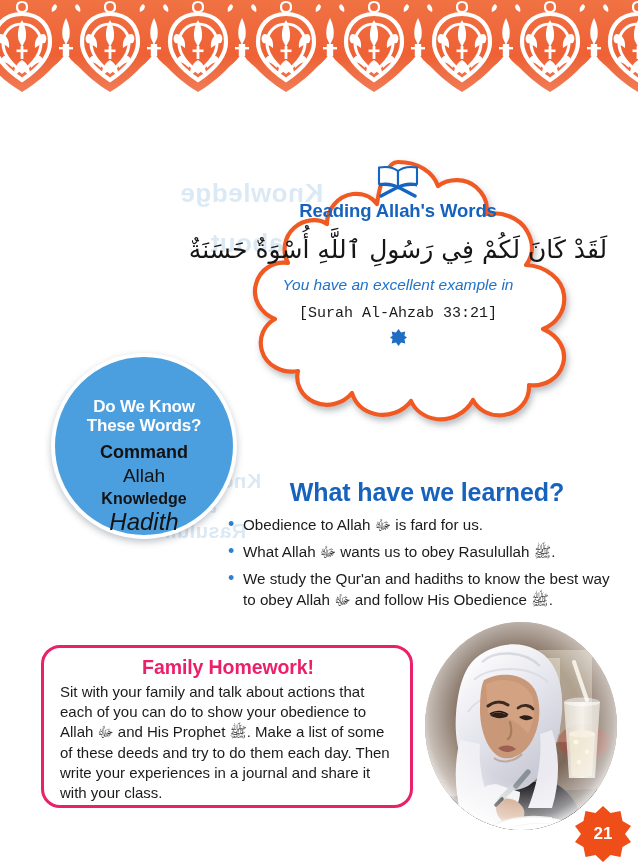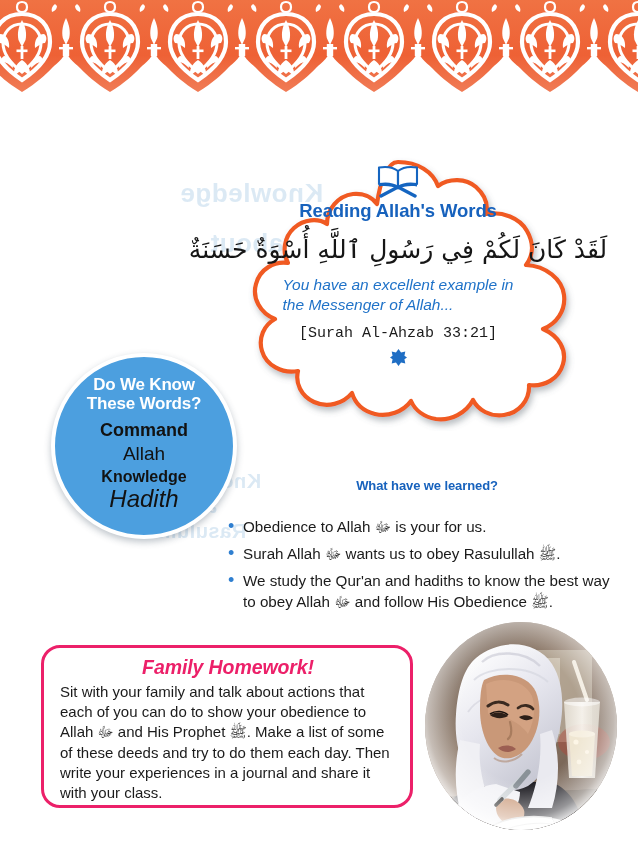--- a/index.html
+++ b/index.html
@@ -133,21 +133,21 @@
     width: 186px;
     height: 186px;
     border-radius: 50%;
     background: #4c9fdf;
     border: 4px solid #ffffff;
     box-sizing: border-box;
     box-shadow: 0 3px 7px rgba(40,60,80,0.30);
     display: flex;
     flex-direction: column;
     align-items: center;
-    justify-content: flex-start;
+    justify-content: flex-end;
     padding-top: 18px;
     text-align: center;
     z-index: 6;
   }
   #vocab-title {
     font-size: 17px;
     font-weight: bold;
     color: #ffffff;
     line-height: 1.12;
     letter-spacing: -0.2px;
@@ -162,26 +162,26 @@
   .vocab-word.w4 { font-size: 24px; font-style: italic; margin-top: 1px; }
 
   
   #learned-section {
     position: absolute;
     left: 228px;
     top: 478px;
     width: 398px;
   }
   #learned-heading {
-    font-size: 13px;
+    font-size: 25px;
     font-weight: bold;
     color: #1762bd;
     text-align: center;
     letter-spacing: -0.1px;
-    margin-bottom: 24px;
+    margin-bottom: 8px;
   }
   .learned-item {
     display: flex;
     align-items: flex-start;
     margin-bottom: 7px;
   }
   .learned-bullet {
     color: #2f7fd0;
     font-size: 18px;
     line-height: 1.1;
@@ -215,21 +215,20 @@
     padding: 8px 14px 8px 16px;
     z-index: 5;
   }
   #homework-heading {
     font-size: 19.5px;
     font-weight: bold;
     color: #ec2069;
     text-align: center;
     letter-spacing: -0.1px;
     margin-bottom: 3px;
-    font-style: italic;
   }
   #homework-body {
     font-size: 15px;
     color: #1b1b1b;
     line-height: 1.345;
   }
 
   
   #student-photo {
     position: absolute;
@@ -400,21 +399,20 @@
         <path d="M23,22 C 18,18.5 10,18 4,19 L4,21.5 C 10,20.5 18,21 23,24.5 Z" fill="#1565c0"></path>
         <path d="M23,22 C 28,18.5 36,18 42,19 L42,21.5 C 36,20.5 28,21 23,24.5 Z" fill="#1565c0"></path>
       </svg>
 
       <div id="cloud-heading">Reading Allah's Words</div>
 
       <div id="arabic-verse">لَقَدْ كَانَ لَكُمْ فِي رَسُولِ ٱللَّهِ أُسْوَةٌ حَسَنَةٌ</div>
 
       <div id="verse-translation">
         <span>You have an excellent example in</span><br>
-        <span>the Messenger of Allah...</span>
       </div>
 
       <div id="verse-citation">[Surah Al-Ahzab 33:21]</div>
 
       <svg id="cloud-star-ornament" viewBox="0 0 20 20" xmlns="http://www.w3.org/2000/svg">
         <path d="M10,0 L13,4 L18,3 L17,8 L20,10 L17,12 L18,17 L13,16 L10,20 L7,16 L2,17 L3,12 L0,10 L3,8 L2,3 L7,4 Z" fill="#1f6ec4"></path>
       </svg>
     </div>
   </div>
 
@@ -427,26 +425,26 @@
     <div class="vocab-word w2">Allah</div>
     <div class="vocab-word w3">Knowledge</div>
     <div class="vocab-word w4">Hadith</div>
   </div>
 
   <div id="learned-section">
     <div id="learned-heading">What have we learned?</div>
 
     <div class="learned-item">
       <span class="learned-bullet">•</span>
-      <span class="learned-text"><span>Obedience to Allah </span><span class="honorific">ﷻ</span><span> is your for us.</span></span>
+      <span class="learned-text"><span>Obedience to Allah </span><span class="honorific">ﷻ</span><span> is fard for us.</span></span>
     </div>
 
     <div class="learned-item">
       <span class="learned-bullet">•</span>
-      <span class="learned-text"><span>Surah Allah </span><span class="honorific">ﷻ</span><span> wants us to obey Rasulullah </span><span class="honorific">ﷺ</span><span>.</span></span>
+      <span class="learned-text"><span>What Allah </span><span class="honorific">ﷻ</span><span> wants us to obey Rasulullah </span><span class="honorific">ﷺ</span><span>.</span></span>
     </div>
 
     <div class="learned-item">
       <span class="learned-bullet">•</span>
       <span class="learned-text"><span>We study the Qur'an and hadiths to know the best way to obey Allah </span><span class="honorific">ﷻ</span><span> and follow His Obedience </span><span class="honorific">ﷺ</span><span>.</span></span>
     </div>
   </div>
 
   <div id="student-photo">
     <svg viewBox="0 0 194 222" xmlns="http://www.w3.org/2000/svg" aria-hidden="true">
@@ -553,14 +551,20 @@
 
       <ellipse cx="97" cy="104" rx="96" ry="104" fill="url(#photoVig)"></ellipse>
     </svg>
   </div>
 
   <div id="homework-box">
     <div id="homework-heading">Family Homework!</div>
     <div id="homework-body"><span>Sit with your family and talk about actions that each of you can do to show your obedience to Allah </span><span class="honorific">ﷻ</span><span> and His Prophet </span><span class="honorific">ﷺ</span><span>. Make a list of some of these deeds and try to do them each day. Then write your experiences in a journal and share it with your class.</span></div>
   </div>
 
+  <div id="page-number-badge">
+    <svg viewBox="0 0 56 56" xmlns="http://www.w3.org/2000/svg" aria-hidden="true">
+      <path d="M28,0 L35.5,7 L45.5,5 L47.5,15 L56,20 L50,28 L56,36 L47.5,41 L45.5,51 L35.5,49 L28,56 L20.5,49 L10.5,51 L8.5,41 L0,36 L6,28 L0,20 L8.5,15 L10.5,5 L20.5,7 Z" fill="#f04e18"></path>
+    </svg>
+    <div id="page-number-text">21</div>
+  </div>
 
 </div>
 
 </body></html>

